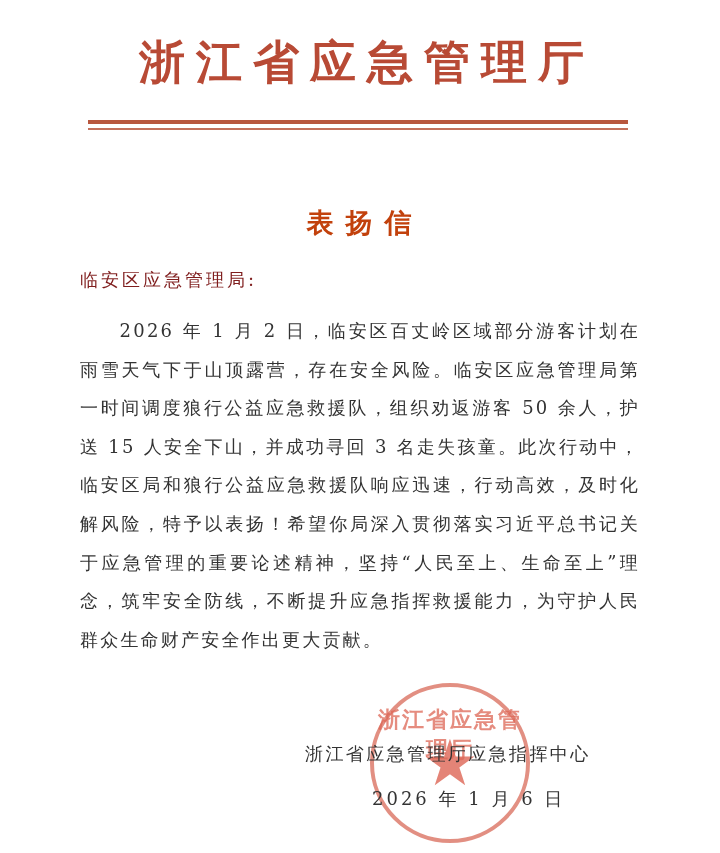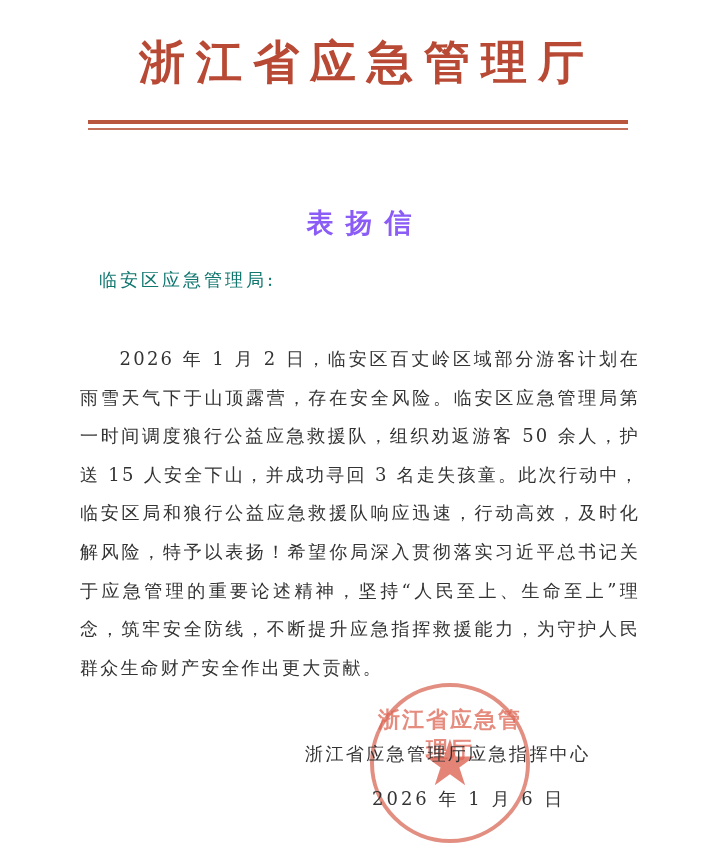--- a/index.html
+++ b/index.html
@@ -12,29 +12,29 @@
     position:absolute; left:0; top:32px; width:720px; text-align:center;
     font-family: "DejaVu Serif", "Liberation Serif", serif;
     font-size:46px; letter-spacing:11px; color:#b84a35; font-weight:bold;
     line-height:60px; padding-left:14px; box-sizing:border-box;
   }
   .rule-thick { position:absolute; left:88px; top:120px; width:540px; height:4px; background:#b8573e; }
   .rule-thin { position:absolute; left:88px; top:128px; width:540px; height:2px; background:#b8573e; opacity:.85; }
   .letter-title {
     position:absolute; left:0; top:205px; width:720px; text-align:center;
     font-family: "DejaVu Sans", "Liberation Sans", sans-serif;
-    font-size:27px; font-weight:bold; letter-spacing:12px; color:#8b5cf6; padding-left:10px; box-sizing:border-box;
+    font-size:27px; font-weight:bold; letter-spacing:12px; color:#c2410c; padding-left:10px; box-sizing:border-box;
   }
   .salutation {
-    position:absolute; left:80px; top:268px; font-size:18px; letter-spacing:3px; color:#0f766e;margin-left:19px;
+    position:absolute; left:80px; top:268px; font-size:18px; letter-spacing:3px; color:#7f1d1d;
   }
   .body-text {
     position:absolute; left:80px; top:312px; width:560px;
     font-size:18px; line-height:38.6px; letter-spacing:2.2px; color:#333;
-    text-align:justify; text-indent:2.2em;margin-top:28px;
+    text-align:justify; text-indent:2.2em;
   }
   .stamp {
     position:absolute; left:370px; top:683px; width:160px; height:160px; border-radius:50%;
     border:4px solid rgba(210,80,60,.75); box-sizing:border-box; opacity:.85;
   }
   .stamp-star {
     position:absolute; left:50%; top:50%; transform:translate(-50%,-50%);
     font-size:64px; color:rgba(215,75,55,.8); line-height:1;
   }
   .stamp-top {

